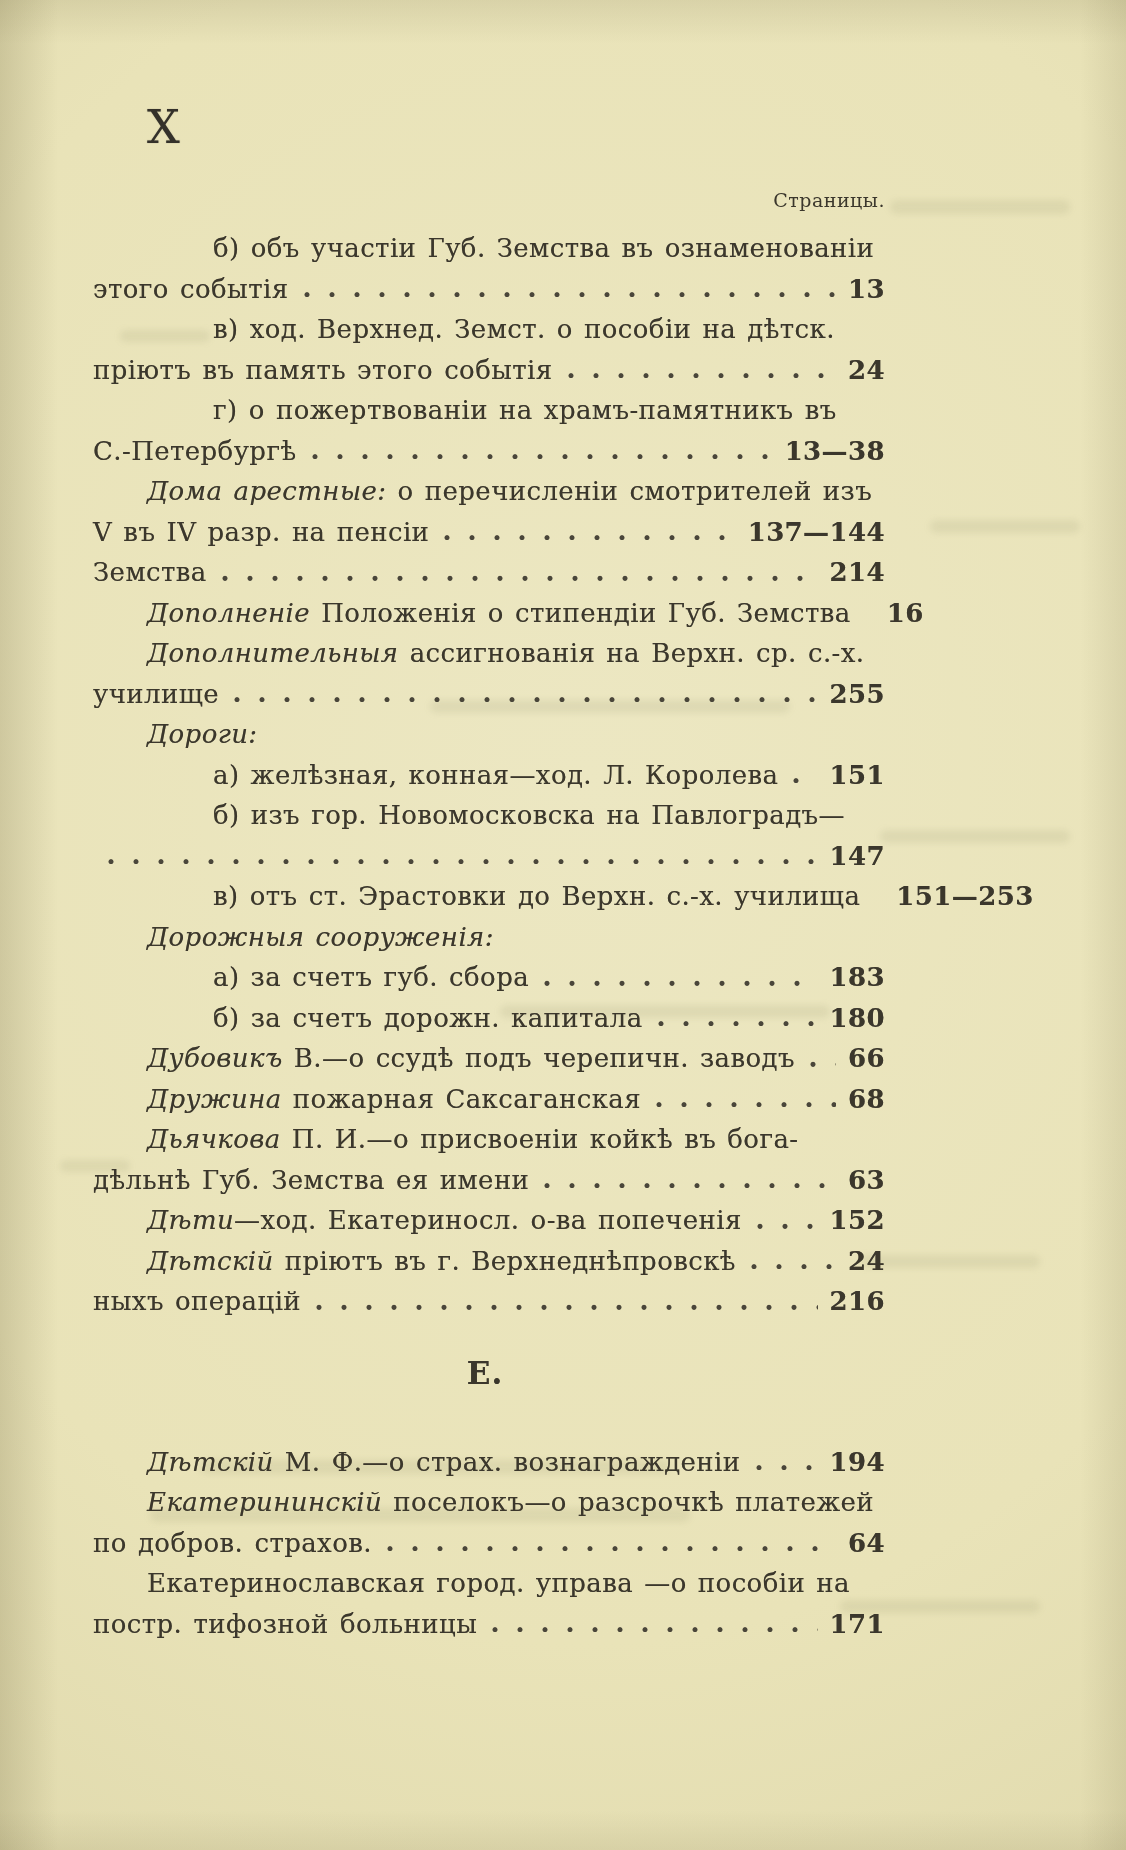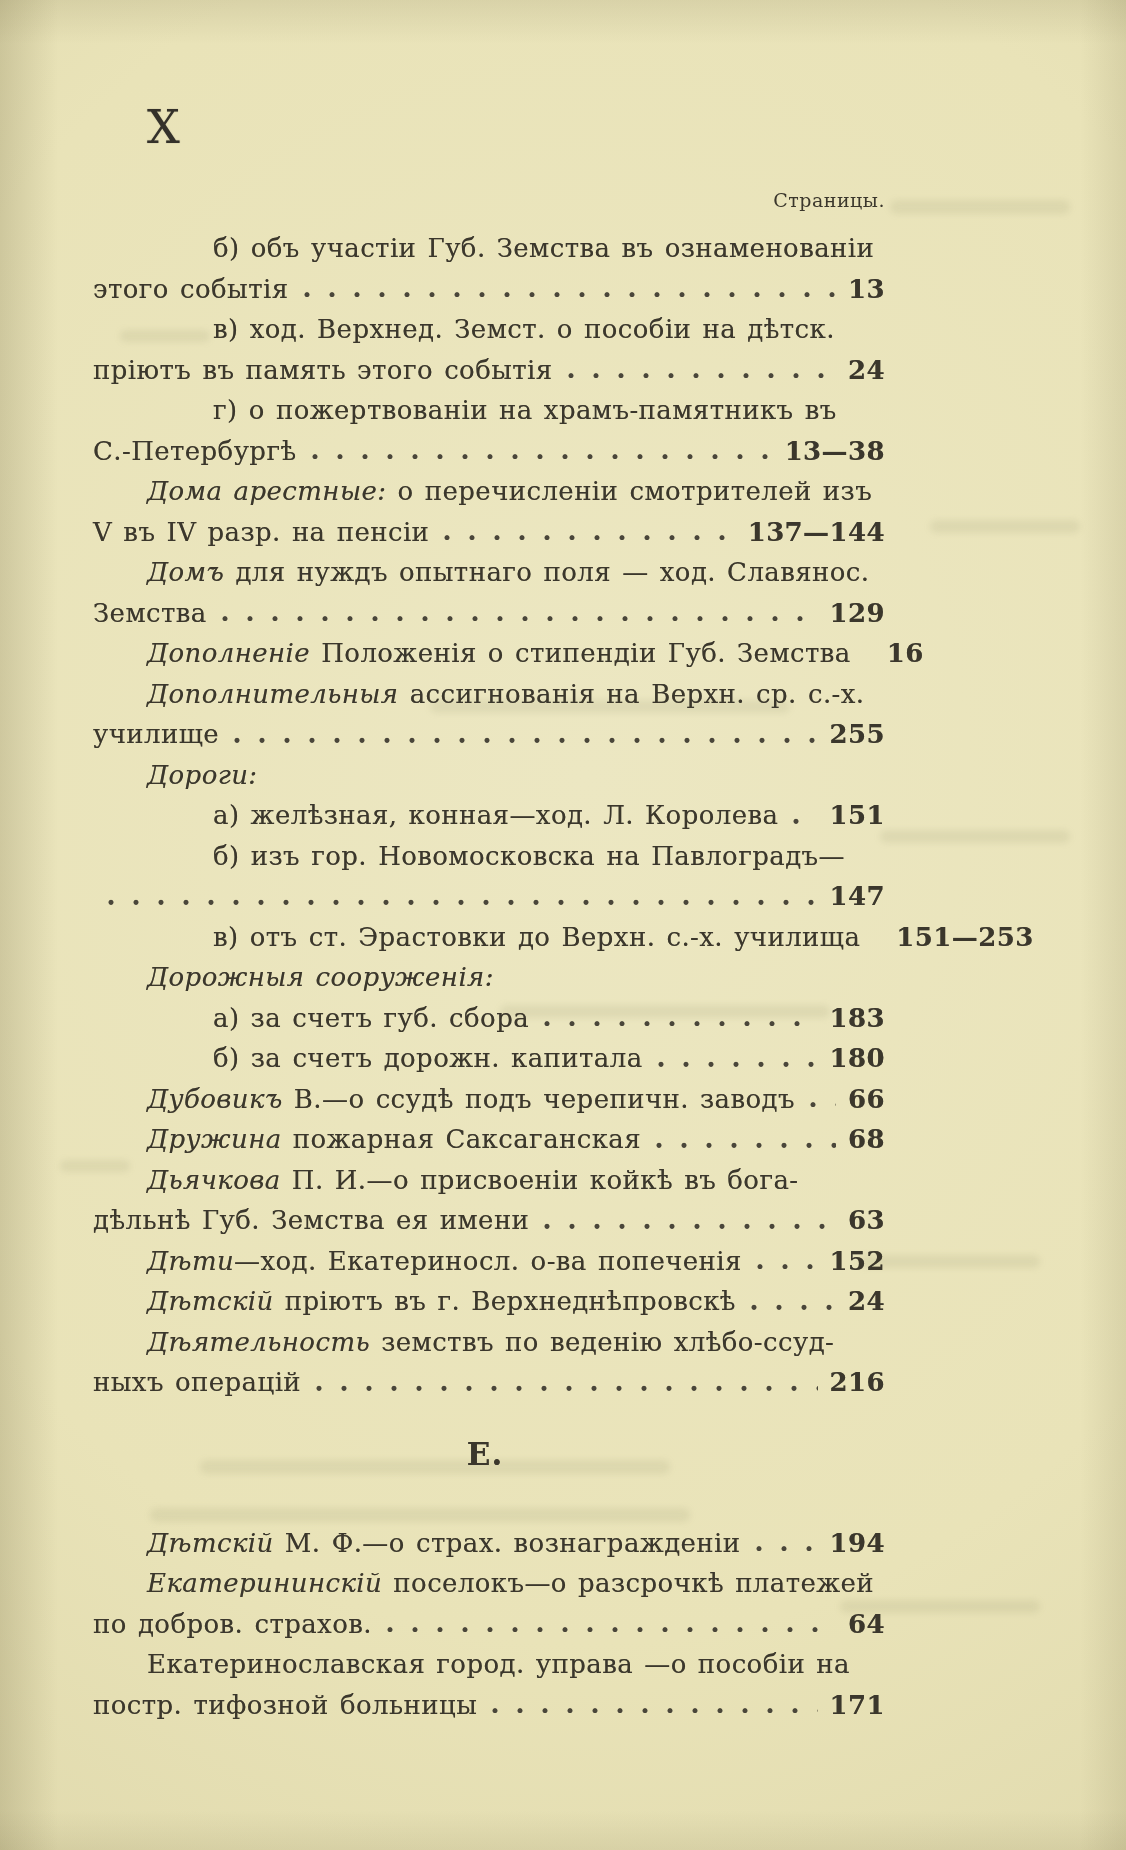--- a/index.html
+++ b/index.html
@@ -122,28 +122,24 @@
   </div>
       <div class="row indent-lead">
     <span class="text"><i class="lead">Дома арестные:</i><span class="rest"> о перечисленіи смотрителей изъ</span></span>
 
   </div>
       <div class="row indent-cont">
     <span class="text"><i class="lead"></i><span class="rest">V въ IV разр. на пенсіи</span></span>
     <span class="leader"></span>
     <span class="pagenum">137—144</span>
   </div>
-      <div class="row indent-lead">
-    <span class="text"><i class="lead">Домъ</i><span class="rest"> для нуждъ опытнаго поля — ход. Славянос.</span></span>
-
-  </div>
       <div class="row indent-cont">
     <span class="text"><i class="lead"></i><span class="rest">Земства</span></span>
     <span class="leader"></span>
-    <span class="pagenum">129</span>
+    <span class="pagenum">214</span>
   </div>
       <div class="row indent-lead">
     <span class="text"><i class="lead">Дополненіе</i><span class="rest"> Положенія о стипендіи Губ. Земства</span></span>
     <span class="leader blank"></span>
     <span class="pagenum">16</span>
   </div>
       <div class="row indent-lead">
     <span class="text"><i class="lead">Дополнительныя</i><span class="rest"> ассигнованія на Верхн. ср. с.-х.</span></span>
 
   </div>
@@ -210,24 +206,20 @@
       <div class="row indent-lead">
     <span class="text"><i class="lead">Дѣти</i><span class="rest">—ход. Екатериносл. о-ва попеченія</span></span>
     <span class="leader"></span>
     <span class="pagenum">152</span>
   </div>
       <div class="row indent-lead">
     <span class="text"><i class="lead">Дѣтскій</i><span class="rest"> пріютъ въ г. Верхнеднѣпровскѣ</span></span>
     <span class="leader"></span>
     <span class="pagenum">24</span>
   </div>
-      <div class="row indent-lead">
-    <span class="text"><i class="lead">Дѣятельность</i><span class="rest"> земствъ по веденію хлѣбо-ссуд-</span></span>
-
-  </div>
       <div class="row indent-cont">
     <span class="text"><i class="lead"></i><span class="rest">ныхъ операцій</span></span>
     <span class="leader"></span>
     <span class="pagenum">216</span>
   </div>
       <div class="section-head">Е.</div>
       <div class="row indent-lead">
     <span class="text"><i class="lead">Дѣтскій</i><span class="rest"> М. Ф.—о страх. вознагражденіи</span></span>
     <span class="leader"></span>
     <span class="pagenum">194</span>

